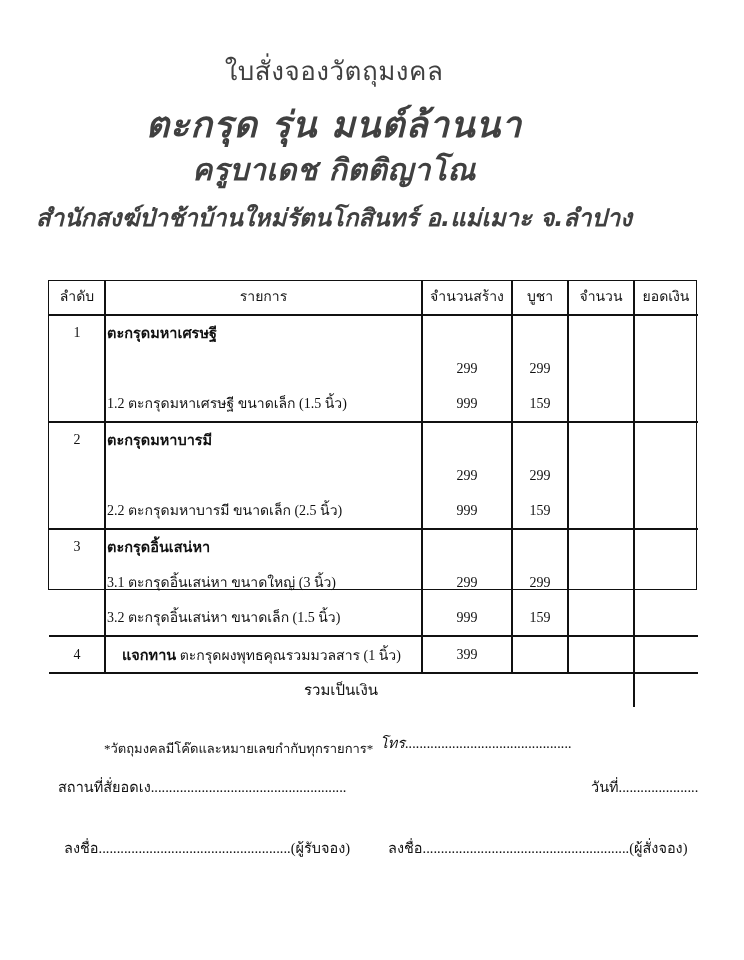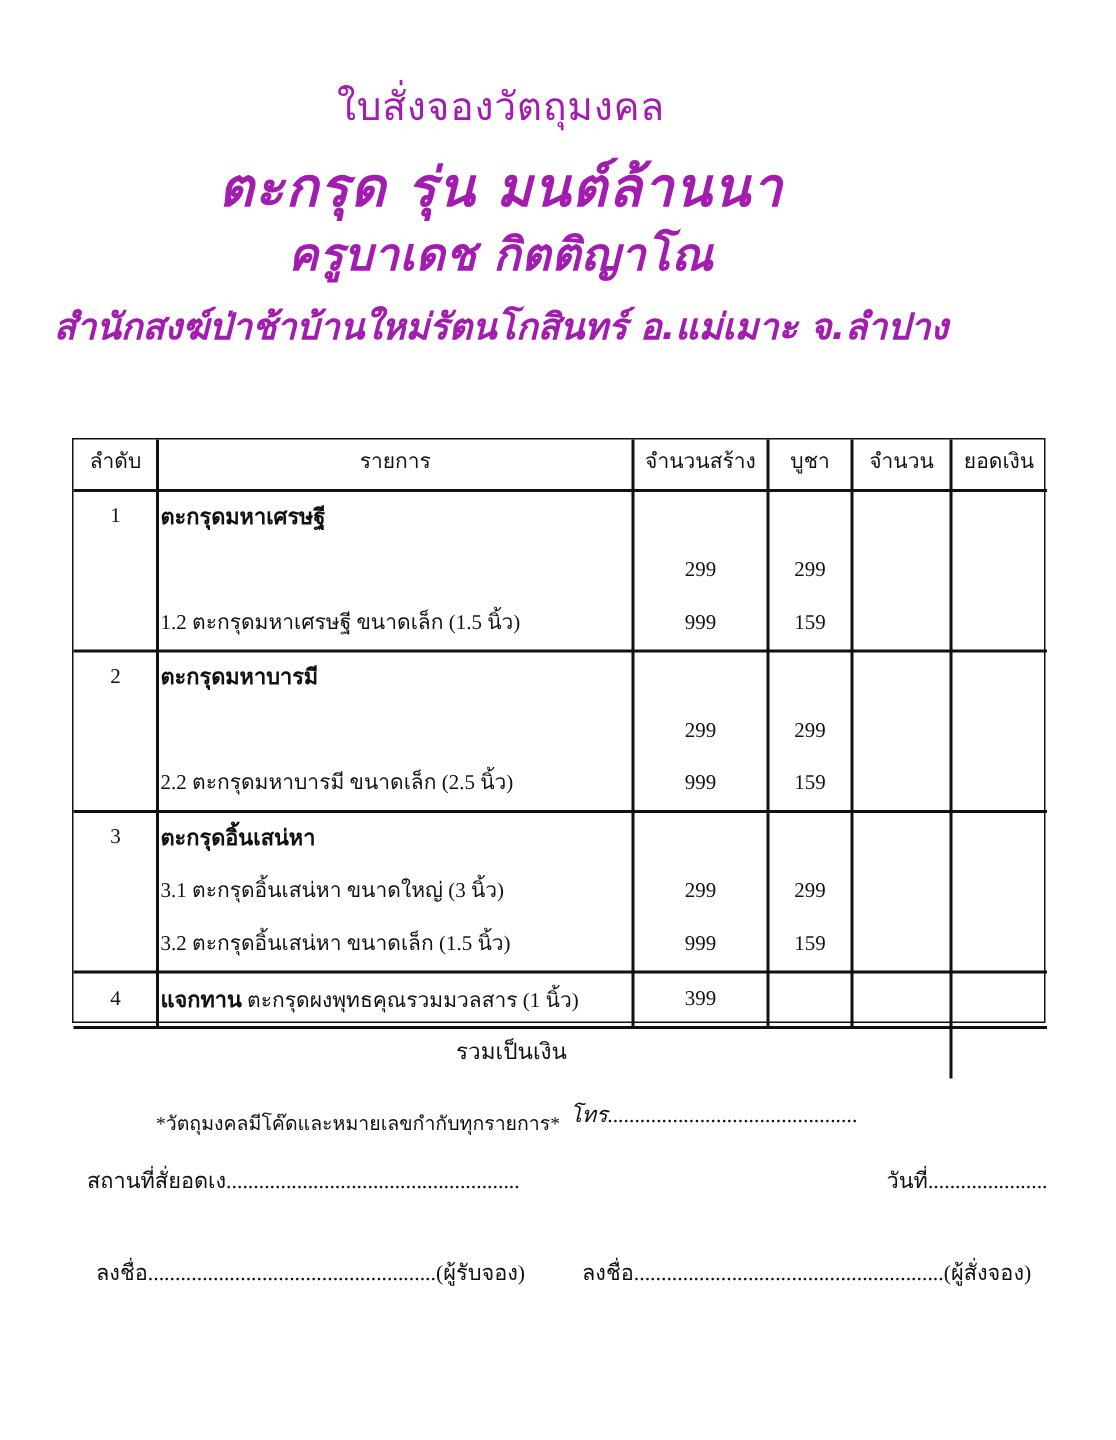--- a/index.html
+++ b/index.html
@@ -1,25 +1,25 @@
 <!DOCTYPE html>
 <html><head>
   <meta charset="utf-8">
   <style>
     * { box-sizing: border-box; margin: 0; padding: 0; }
     html, body { width: 744px; height: 960px; background: #ffffff; overflow: hidden; }
     body { position: relative; font-family: "DejaVu Serif", "Liberation Serif", serif; color: #111; }
 
-    .title { position: absolute; left: 0; width: 668px; text-align: center; font-family: "DejaVu Sans", sans-serif; font-weight: bold; color: #a21caf; white-space: nowrap; }
+    .title { position: absolute; left: 0; width: 668px; text-align: center; font-family: "DejaVu Sans", sans-serif; font-weight: bold; color: #404040; white-space: nowrap; }
     .t1 { top: 50px; font-size: 26px; font-weight: normal; letter-spacing: 0.5px; }
     .t2 { top: 96px; font-size: 36px; font-style: italic; letter-spacing: 1px; }
     .t3 { top: 146px; font-size: 30px; font-style: italic; letter-spacing: 0.5px; }
     .t4 { top: 198px; font-size: 24px; font-style: italic; }
 
-    .tbl { position: absolute; left: 48px; top: 292px; width: 649px; height: 390px; border: 1.5px solid #111; }
+    .tbl { position: absolute; left: 48px; top: 280px; width: 649px; height: 310px; border: 1.5px solid #111; }
     .vline { position: absolute; width: 1.5px; background: #111; }
     .hline { position: absolute; height: 1.5px; background: #111; left: 0; }
 
     .cell { position: absolute; font-size: 14px; line-height: 18px; white-space: nowrap; font-family: "Liberation Serif", "DejaVu Serif", serif; }
     .hdr { top: 7px; text-align: center; font-size: 14px; }
     .num { text-align: center; }
     .grp-title { font-weight: bold; font-size: 14.5px; }
     .total-label { text-align: center; font-size: 15px; }
 
     .note { position: absolute; top: 722px; left: 104px; font-size: 13px; font-family: "Liberation Serif", serif; margin-top: 16px; }
@@ -73,21 +73,21 @@
   <div class="cell num" style="left:0; width:56px; top:257px;">3</div>
   <div class="cell grp-title" style="left:58px; top:257px;">ตะกรุดอิ้นเสน่หา</div>
   <div class="cell" style="left:58px; top:293px;">3.1 ตะกรุดอิ้นเสน่หา ขนาดใหญ่ (3 นิ้ว)</div>
   <div class="cell num" style="left:373px; width:90px; top:293px;">299</div>
   <div class="cell num" style="left:463px; width:56px; top:293px;">299</div>
   <div class="cell" style="left:58px; top:328px;">3.2 ตะกรุดอิ้นเสน่หา ขนาดเล็ก (1.5 นิ้ว)</div>
   <div class="cell num" style="left:373px; width:90px; top:328px;">999</div>
   <div class="cell num" style="left:463px; width:56px; top:328px;">159</div>
 
   <div class="cell num" style="left:0; width:56px; top:365px;">4</div>
-  <div class="cell" style="left:58px; top:365px;">
+  <div class="cell" style="left:58px; top:365px;padding-left:15px;">
     <span class="grp-title">แจกทาน</span><span> ตะกรุดผงพุทธคุณรวมมวลสาร (1 นิ้ว)</span>
   </div>
   <div class="cell num" style="left:373px; width:90px; top:365px;">399</div>
 
   <div class="cell total-label" style="left:0; width:584px; top:400px;">รวมเป็นเงิน</div>
   <div class="cell num" style="left:585px; width:64px; top:400px; height:18px;"></div>
 </div>
 
 <div class="note">*วัตถุมงคลมีโค๊ดและหมายเลขกำกับทุกรายการ*</div>
 

